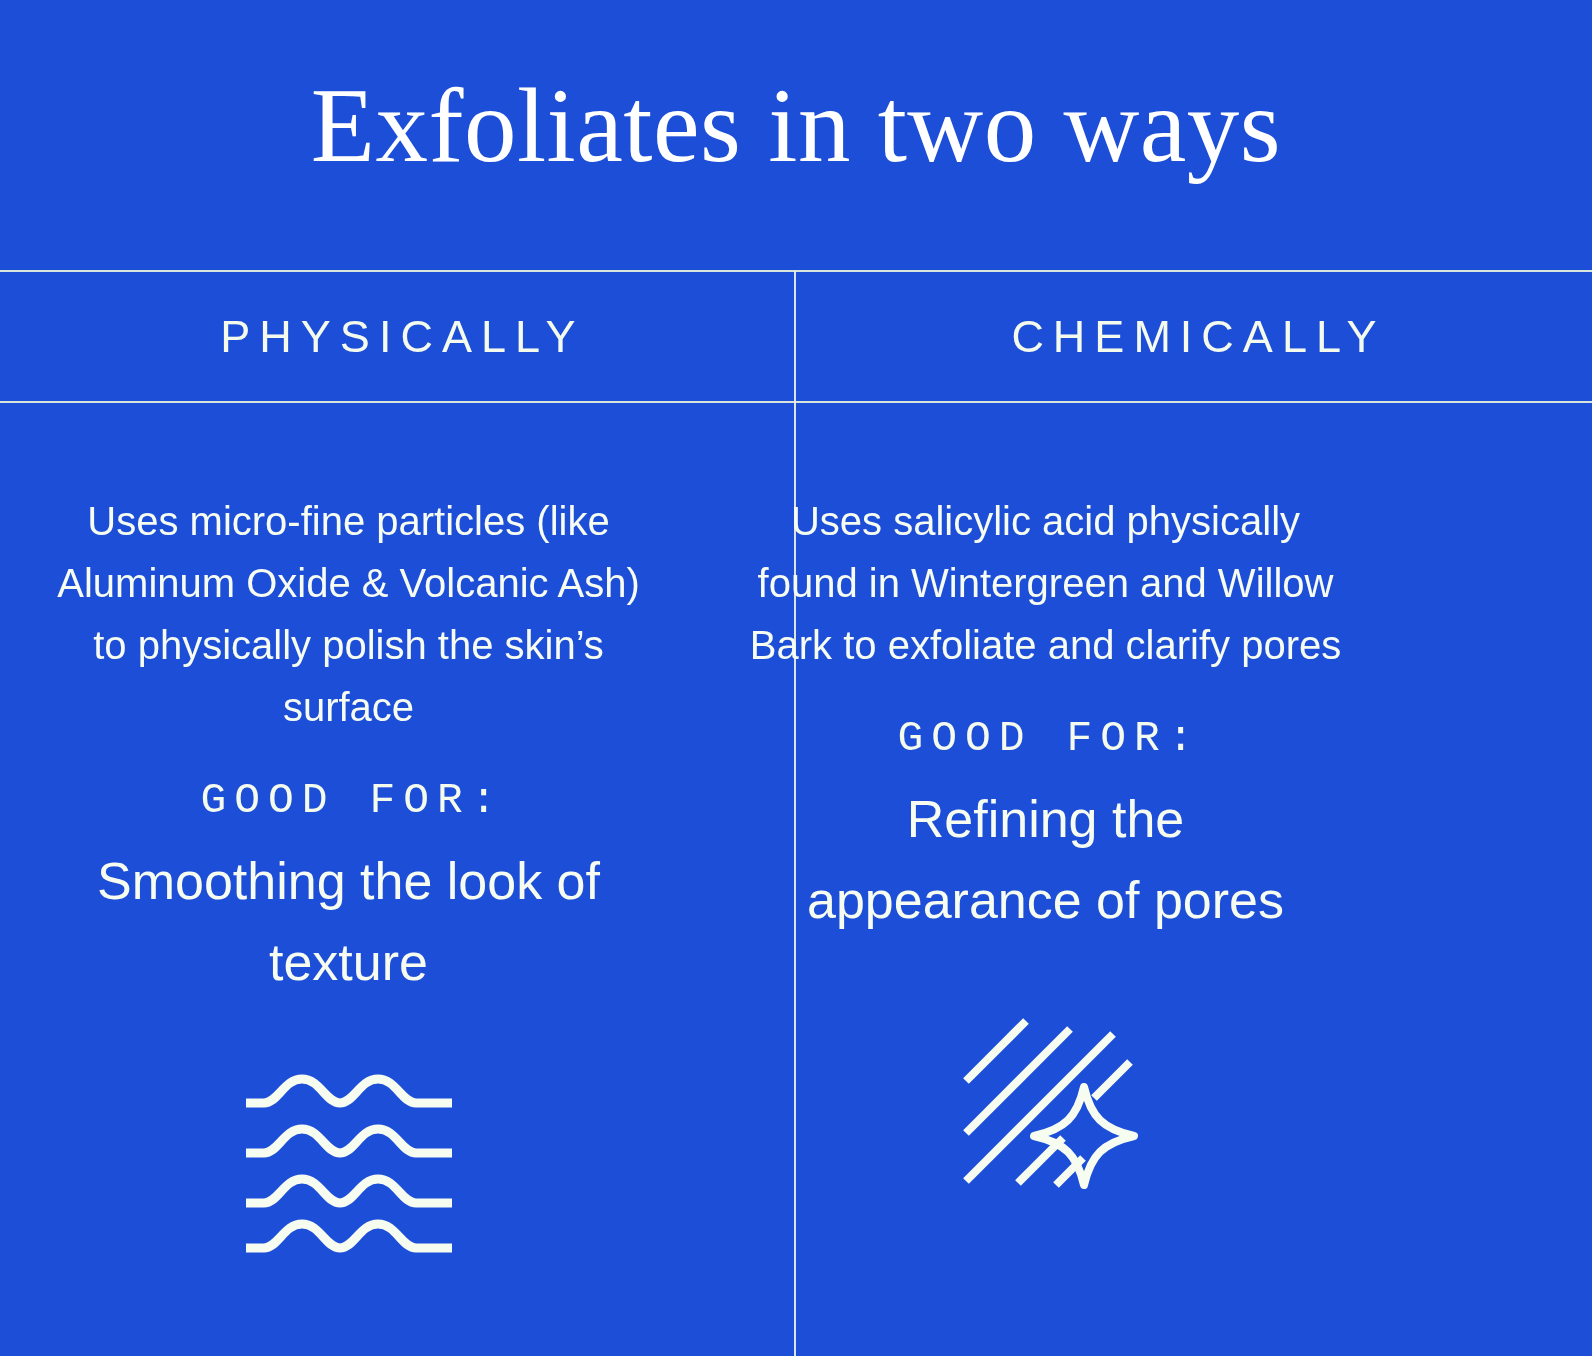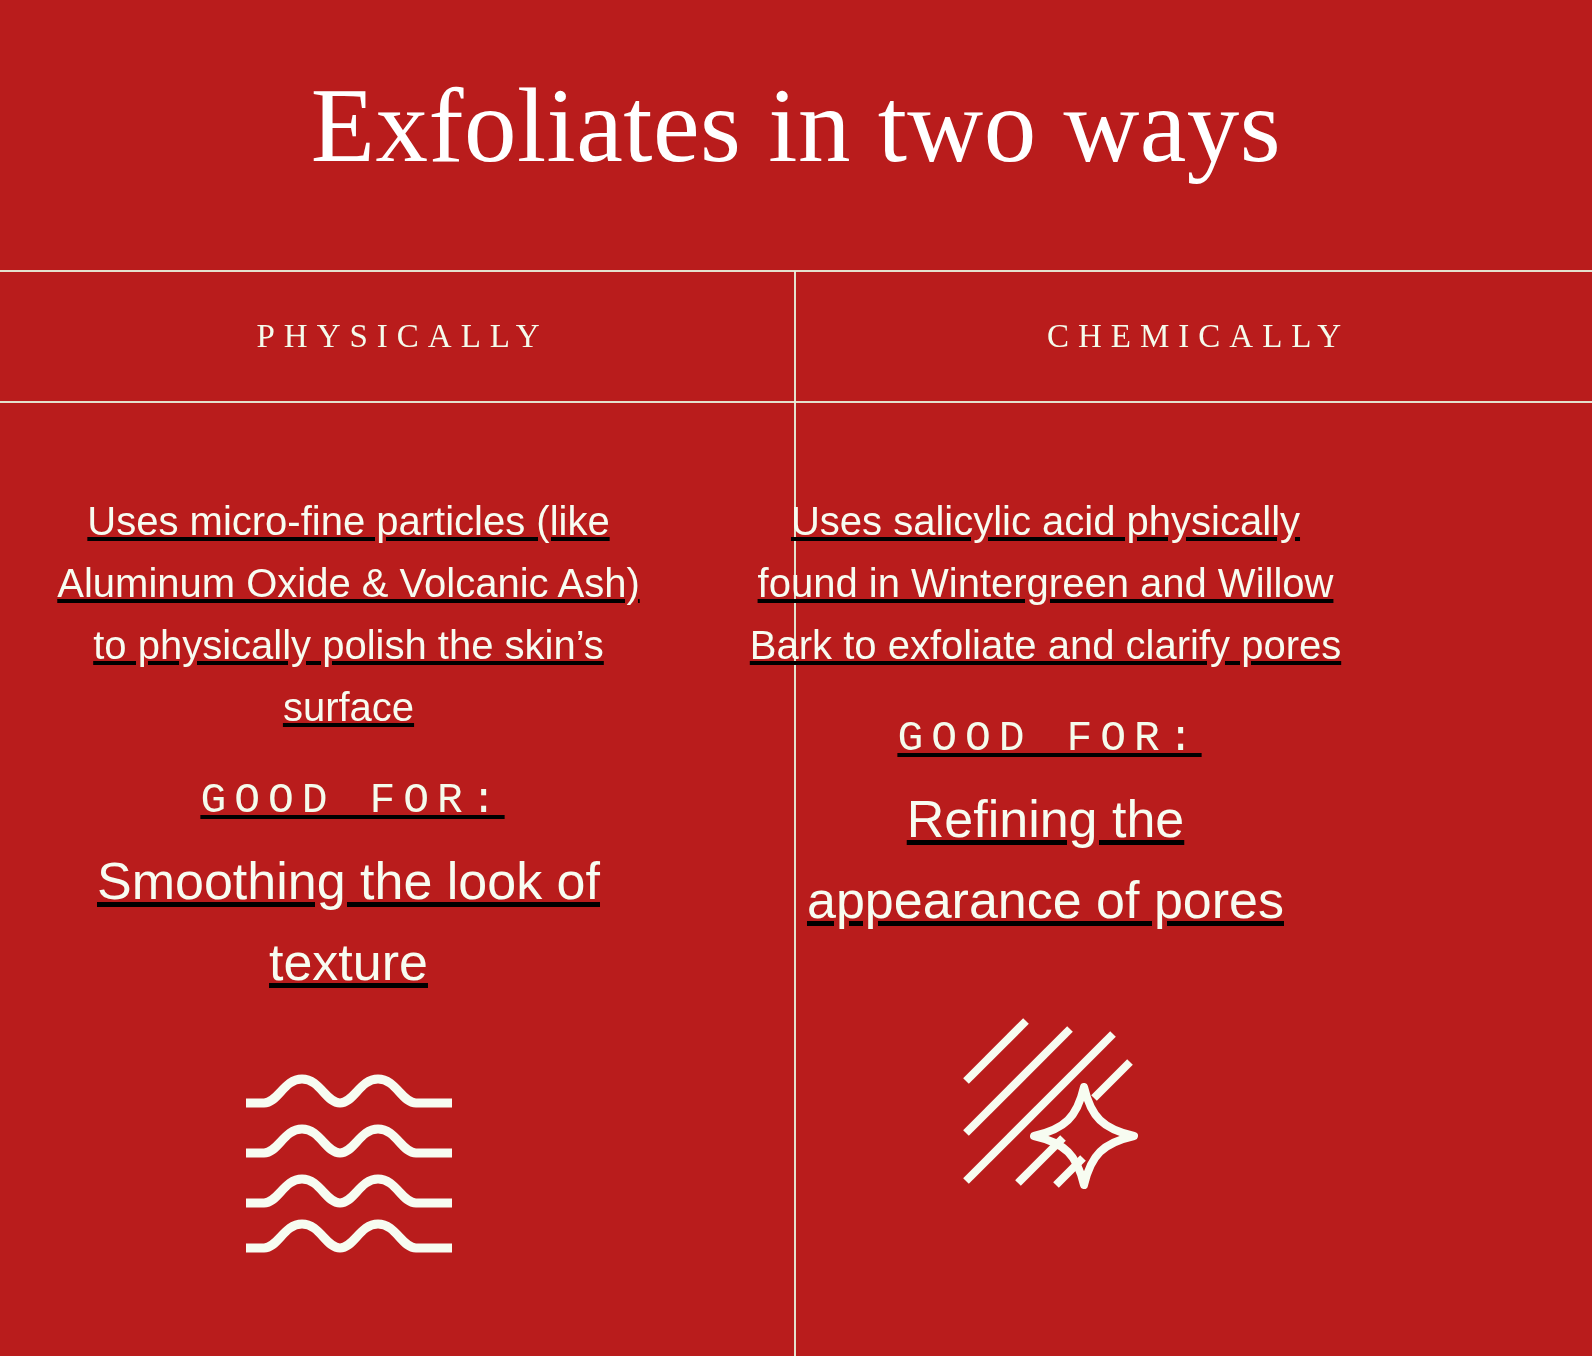--- a/index.html
+++ b/index.html
@@ -10,21 +10,21 @@
     width: 1592px;
     height: 1356px;
     background: #528F19;
     font-family: "Liberation Sans", sans-serif;
     overflow: hidden;
   }
   .infographic {
     position: relative;
     width: 1592px;
     height: 1356px;
-    background: #b91c1c;
+    background: #1d4ed8;
     box-sizing: border-box;
   }
 
   
   .title-band {
     position: absolute;
     left: 0;
     top: 0;
     width: 1592px;
     height: 271px;
@@ -75,39 +75,38 @@
     height: 129px;
     display: flex;
   }
   .header-cell {
     width: 796px;
     display: flex;
     align-items: center;
     justify-content: center;
   }
   .header-label {
-    font-family: Liberation Serif, serif;
-    font-size: 33px;
+    font-family: Liberation Sans, sans-serif;
+    font-size: 45px;
     font-weight: 400;
     letter-spacing: 9px;
     color: #F4FBEC;
     text-align: left;
     text-indent: 9px;
     white-space: nowrap;
   }
 
   
   .columns {
     position: absolute;
     left: 0;
     top: 403px;
     width: 1394px;
     height: 953px;
     display: flex;
-    text-decoration: underline;
   }
   .column {
     width: 796px;
     display: flex;
     flex-direction: column;
     align-items: center;
     box-sizing: border-box;
     padding-top: 87px;
   }
 

